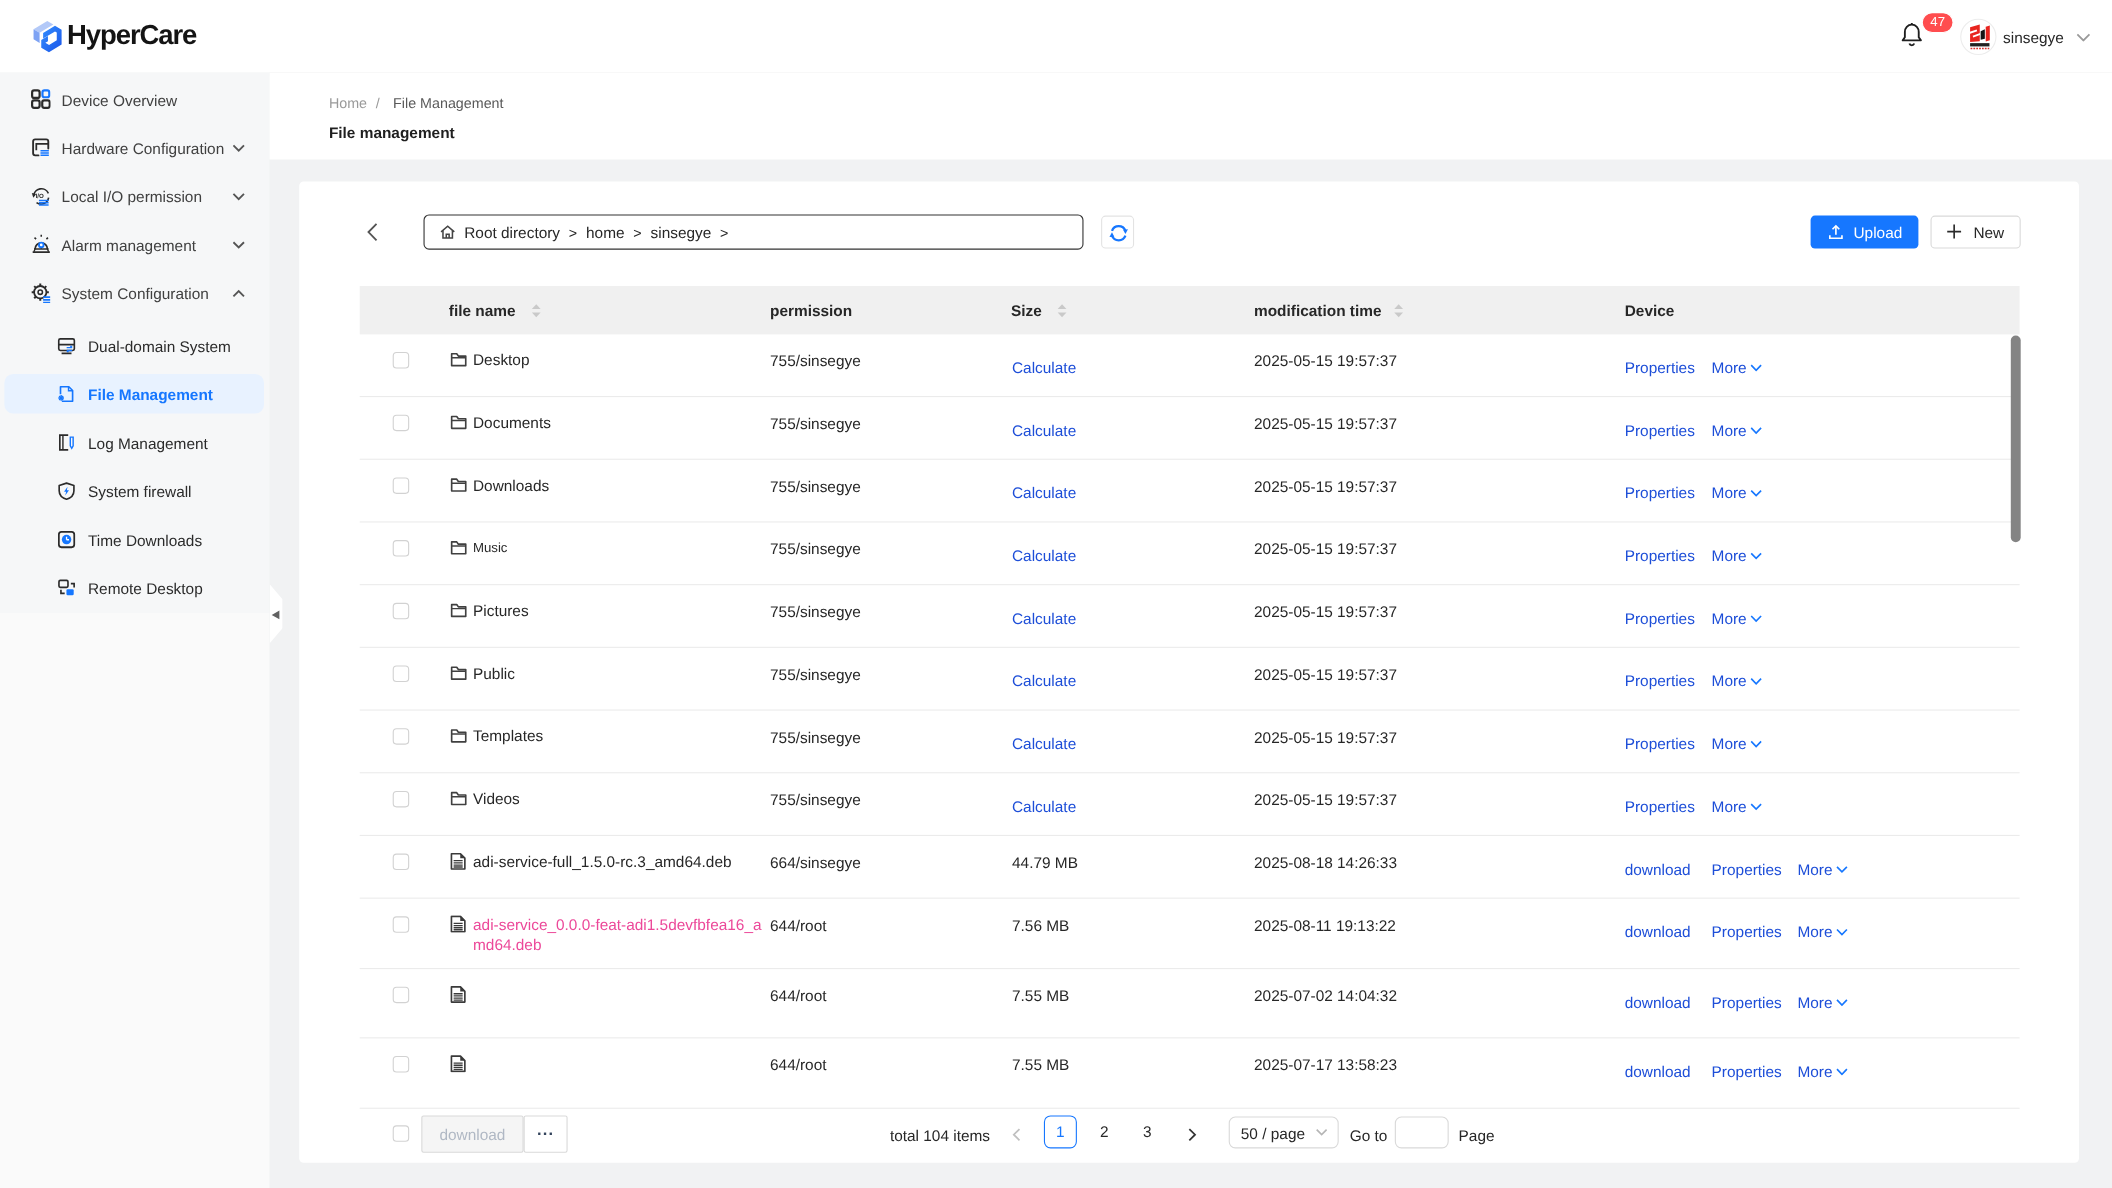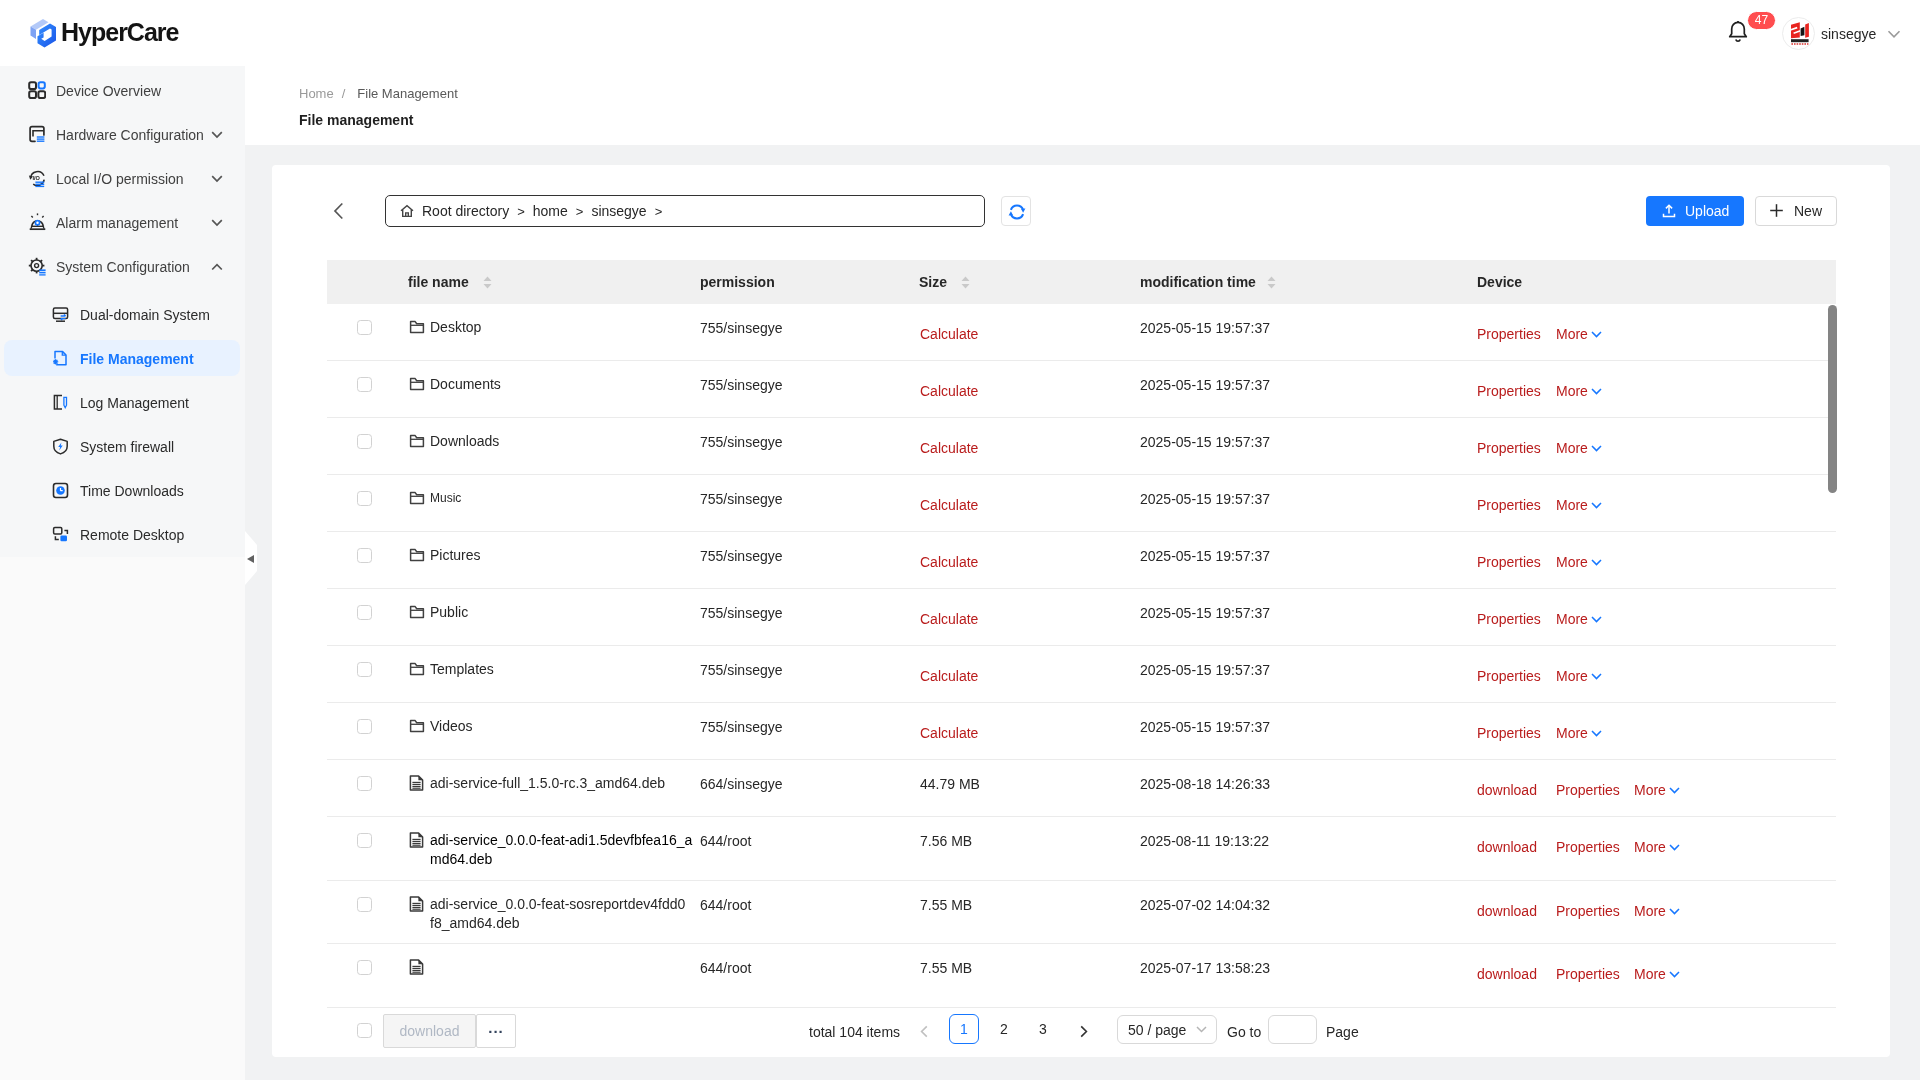--- a/index.html
+++ b/index.html
@@ -3,21 +3,21 @@
 <meta charset="utf-8">
 <title>File management</title>
 <style>
 *{margin:0;padding:0;box-sizing:border-box}
 html,body{width:1920px;height:1080px}
 body{position:relative;font-family:"Liberation Sans",sans-serif;background:#f1f2f3;overflow:hidden}
 .a{position:absolute}
 .nw{white-space:nowrap}
 svg{display:block}
 .t14{font-size:14px;color:#272727}
-.lnk{font-size:14px;color:#b91c1c}
+.lnk{font-size:14px;color:#1d4ed8}
 .ck{width:15px;height:15px;border:1px solid #d2d2d2;border-radius:3.5px;background:#fff}
 .row{left:55px;width:1509px;border-bottom:1px solid #ebebeb}
 .ic{display:inline-block;vertical-align:middle}
 .mit{font-size:14px;color:#404040}
 .sit{font-size:14px;color:#2b2b2b}
 </style>
 </head>
 <body>
 
 <div class="a" style="left:0;top:0;width:1920px;height:66px;background:#fff"></div>
@@ -456,21 +456,21 @@
 <div class="a" style="left:82px;top:15px">
         <svg width="15" height="16" viewBox="0 0 15 16" fill="none" stroke="#3a3a3a">
           <path d="M1.4 1.1 H9.6 L13.6 5.1 V15 H1.4 Z" stroke-width="1.5" stroke-linejoin="round"></path>
           <polygon points="9.4,0.9 13.8,5.3 9.4,5.3" fill="#3a3a3a" stroke="none"></polygon>
           <line x1="3.4" y1="7.4" x2="11.6" y2="7.4" stroke-width="1.2"></line>
           <line x1="3.4" y1="9.4" x2="11.6" y2="9.4" stroke-width="1.2"></line>
           <line x1="3.4" y1="11.4" x2="11.6" y2="11.4" stroke-width="1.2"></line>
           <line x1="3.4" y1="13.2" x2="11.6" y2="13.2" stroke-width="1.2"></line>
         </svg>
       </div>
-<div class="a" style="left:103px;top:14px;font-size:14px;line-height:19px;color:#000000;white-space:nowrap">adi-service_0.0.0-feat-adi1.5devfbfea16_a<br>md64.deb</div>
+<div class="a" style="left:103px;top:14px;font-size:14px;line-height:19px;color:#ec4899;white-space:nowrap">adi-service_0.0.0-feat-adi1.5devfbfea16_a<br>md64.deb</div>
 <div class="a nw t14" style="left:373px;top:16px">644/root</div>
 <div class="a nw t14" style="left:593px;top:16px">7.56 MB</div>
 <div class="a nw t14" style="left:813px;top:16px">2025-08-11 19:13:22</div>
 <div class="a nw lnk" style="left:1150px;top:22px">download</div>
 <div class="a nw lnk" style="left:1229px;top:22px">Properties</div>
 <div class="a nw lnk" style="left:1307px;top:22px">More<svg class="ic" style="margin:0 0 2px 3px" width="11" height="7" viewBox="0 0 11 7" fill="none" stroke="#1677ff" stroke-width="1.5">
           <path d="M1 1 L5.5 5.6 L10 1"></path>
         </svg></div>
 </div>
 <div class="a row" style="top:716px;height:63px">
@@ -478,21 +478,20 @@
 <div class="a" style="left:82px;top:15px">
         <svg width="15" height="16" viewBox="0 0 15 16" fill="none" stroke="#3a3a3a">
           <path d="M1.4 1.1 H9.6 L13.6 5.1 V15 H1.4 Z" stroke-width="1.5" stroke-linejoin="round"></path>
           <polygon points="9.4,0.9 13.8,5.3 9.4,5.3" fill="#3a3a3a" stroke="none"></polygon>
           <line x1="3.4" y1="7.4" x2="11.6" y2="7.4" stroke-width="1.2"></line>
           <line x1="3.4" y1="9.4" x2="11.6" y2="9.4" stroke-width="1.2"></line>
           <line x1="3.4" y1="11.4" x2="11.6" y2="11.4" stroke-width="1.2"></line>
           <line x1="3.4" y1="13.2" x2="11.6" y2="13.2" stroke-width="1.2"></line>
         </svg>
       </div>
-<div class="a" style="left:103px;top:14px;font-size:14px;line-height:19px;color:#272727;white-space:nowrap">adi-service_0.0.0-feat-sosreportdev4fdd0<br>f8_amd64.deb</div>
 <div class="a nw t14" style="left:373px;top:16px">644/root</div>
 <div class="a nw t14" style="left:593px;top:16px">7.55 MB</div>
 <div class="a nw t14" style="left:813px;top:16px">2025-07-02 14:04:32</div>
 <div class="a nw lnk" style="left:1150px;top:22px">download</div>
 <div class="a nw lnk" style="left:1229px;top:22px">Properties</div>
 <div class="a nw lnk" style="left:1307px;top:22px">More<svg class="ic" style="margin:0 0 2px 3px" width="11" height="7" viewBox="0 0 11 7" fill="none" stroke="#1677ff" stroke-width="1.5">
           <path d="M1 1 L5.5 5.6 L10 1"></path>
         </svg></div>
 </div>
 <div class="a row" style="top:779px;height:64px">

